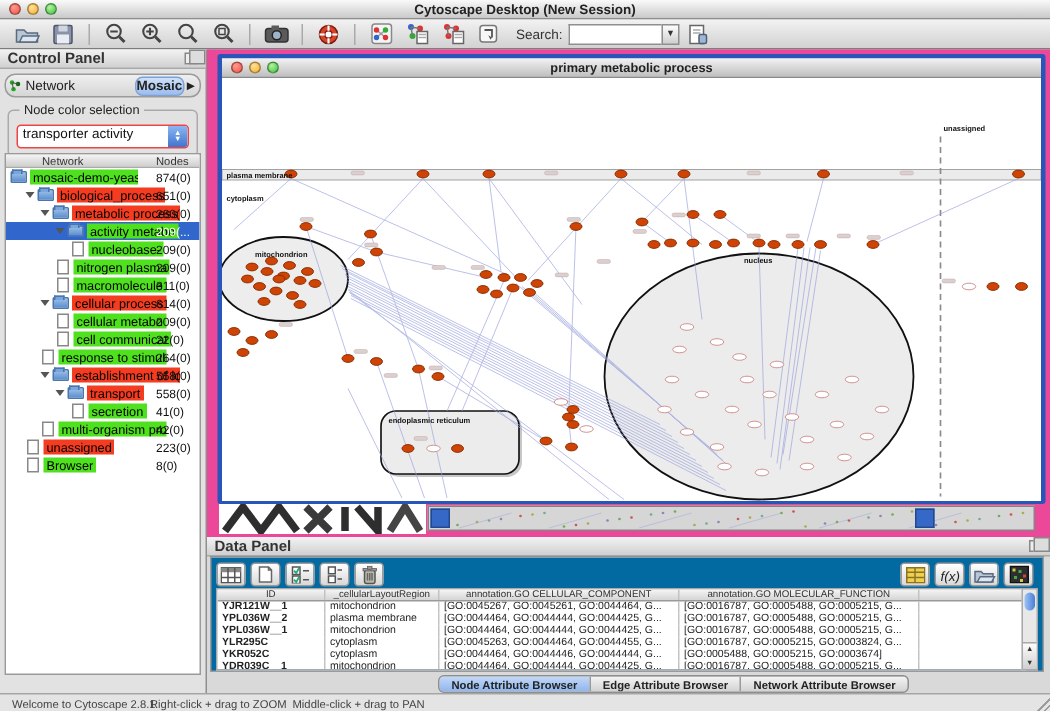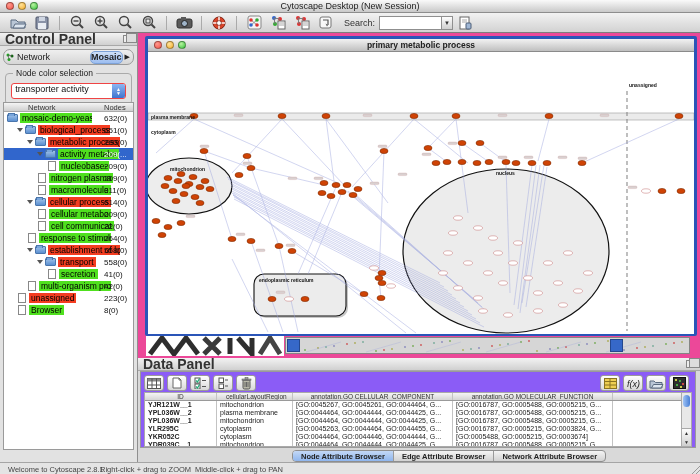--- a/index.html
+++ b/index.html
@@ -1,39 +1,39 @@
 <!DOCTYPE html>
 <html><head>
 <meta charset="utf-8">
 <style>
   html,body{margin:0;padding:0;background:#555;}
   *{box-sizing:border-box;font-family:"Liberation Sans",sans-serif;}
   #app{position:relative;width:700px;height:474px;background:#e3e3e3;overflow:hidden;font-size:9px;color:#222;}
 
   
   .titlebar{position:absolute;left:0;top:0;width:700px;height:13px;background:linear-gradient(#fafafa,#c9c9c9);border-bottom:1px solid #8d8d8d;display:flex;align-items:center;}
-  .title-center{position:absolute;left:0;right:0;text-align:center;font-weight:normal;font-size:9px;color:#222;}
+  .title-center{position:absolute;left:0;right:0;text-align:center;font-weight:bold;font-size:9px;color:#222;}
   .lights{display:flex;gap:4px;margin-left:6px;z-index:2;}
   .light{width:8px;height:8px;border-radius:50%;border:1px solid rgba(0,0,0,.35);}
   .l-red{background:radial-gradient(circle at 35% 30%,#ff9a8f,#f4564a);}
   .l-yel{background:radial-gradient(circle at 35% 30%,#ffe29a,#f6b02e);}
   .l-grn{background:radial-gradient(circle at 35% 30%,#b9f3a0,#39c53f);}
 
   
   .toolbar{position:absolute;left:0;top:13px;width:700px;height:20px;background:linear-gradient(#f2f2f2,#d2d2d2);border-bottom:1px solid #7d7d7d;display:flex;align-items:center;padding:0 6px;}
   .tbtn{width:22px;height:17px;display:flex;align-items:center;justify-content:center;margin:0 1px;}
   .tsep{width:1px;height:14px;background:#aaa;margin:0 5px;}
   .search-label{font-size:9px;color:#333;margin:0 4px 0 6px;}
   .searchbox{display:flex;align-items:center;height:14px;}
   .searchbox input{width:62px;height:14px;border:1px solid #8f8f8f;border-right:none;font-size:9px;padding:0 2px;outline:none;background:#fff;}
   .search-arrow{width:12px;height:14px;background:linear-gradient(#fdfdfd,#cfcfcf);border:1px solid #8f8f8f;display:flex;align-items:center;justify-content:center;font-size:6px;color:#333;}
 
   
   .cpanel{position:absolute;left:0;top:33px;width:138px;height:429px;background:#e2e2e2;border-right:1px solid #8f8f8f;}
-  .phead{height:13px;background:linear-gradient(#f3f3f3,#d0d0d0);border-bottom:1px solid #a8a8a8;display:flex;align-items:center;justify-content:space-between;padding:0 5px;font-weight:bold;font-size:14px;color:#333;}
+  .phead{height:13px;background:linear-gradient(#f3f3f3,#d0d0d0);border-bottom:1px solid #a8a8a8;display:flex;align-items:center;justify-content:space-between;padding:0 5px;font-weight:bold;font-size:10px;color:#333;}
   .float-ico{width:9px;height:8px;border:1px solid #888;position:relative;background:#eee;}
   .float-ico:before{content:"";position:absolute;left:2px;top:-3px;width:9px;height:8px;border:1px solid #888;background:#ddd;}
   .cp-tabs{display:flex;align-items:center;margin:3px 3px 0 3px;height:16px;background:linear-gradient(#efefef,#d6d6d6);border:1px solid #9a9a9a;border-radius:7px;padding:0 2px;}
   .cp-tab{flex:1;display:flex;align-items:center;justify-content:center;gap:3px;height:13px;font-size:9px;border-radius:5px;color:#222;}
   .cp-tab.sel{background:linear-gradient(#cfe0f7,#9cbdf0);border:1px solid #7da2d8;font-weight:bold;margin-left:40px;}
   .tab-arrow{font-size:7px;color:#222;padding:0 2px;}
   .group{position:relative;margin:8px 5px 0 5px;border:1px solid #aaa;border-radius:4px;padding:9px 5px 5px 5px;}
   .legend{position:absolute;top:-6px;left:7px;background:#e2e2e2;padding:0 3px;font-size:8.5px;color:#222;}
   .combo{display:flex;align-items:flex-start;height:16px;background:#fff;border:1px solid #ef4444;border-radius:3px;overflow:hidden;gap:20px;}
   .combo .val{flex:1;text-align:center;font-size:9px;color:#111;}
@@ -65,21 +65,21 @@
   .bluesq{position:absolute;top:1px;width:13px;height:13px;background:#3668c8;border:1px solid #24488e;}
 
   
   .netwin{position:absolute;left:7px;top:3px;width:552px;height:300px;border:3px solid #2a55b8;border-radius:2px;background:#fff;}
   .nw-title{height:13px;background:linear-gradient(#f2f2f2,#bfbfbf);border-bottom:1px solid #8a8a8a;position:relative;display:flex;align-items:center;}
   .nw-title .title-center{font-size:8.5px;font-weight:bold;}
   .canvas{position:absolute;left:0;top:14px;width:546px;height:281px;background:#fff;overflow:hidden;}
 
   
   .dpanel{position:absolute;left:138px;top:358px;width:562px;height:104px;background:#d9d9d9;}
-  .dp-inner{position:absolute;left:2px;top:13px;width:556px;height:77px;background:#8b5cf6;border:1px solid #9a9a9a;}
+  .dp-inner{position:absolute;left:2px;top:13px;width:556px;height:77px;background:#0369a1;border:1px solid #9a9a9a;}
   .dp-toolbar{position:absolute;left:3px;top:2px;right:3px;height:18px;display:flex;align-items:center;}
   .dbtn{width:20px;height:16px;border:1px solid #9a9a9a;border-radius:3px;background:linear-gradient(#fff,#d8d8d8);display:flex;align-items:center;justify-content:center;margin-right:3px;}
   .dp-spacer{flex:1;}
   .dtable{position:absolute;left:3px;top:20px;width:540px;height:55px;background:#fff;border:1px solid #aaa;overflow:hidden;font-size:7px;}
   .th,.td{display:inline-block;vertical-align:top;overflow:hidden;white-space:nowrap;height:100%;border-right:1px solid #c3c3c3;padding:0 3px;}
   .c0{width:72px;} .c1{width:76px;} .c2{width:160px;} .c3{width:160px;} .c4{width:64px;border-right:none;}
   .theadrow{height:8px;background:linear-gradient(#f5f5f5,#d5d5d5);border-bottom:1px solid #9a9a9a;}
   .theadrow .th{text-align:center;color:#333;font-size:6.5px;line-height:8px;}
   .tr{height:8px;line-height:8px;}
   .td{color:#222;}
@@ -545,21 +545,21 @@
     <div class="treebox">
       <div class="treehead">
         <span class="h1">Network</span>
         <span class="h2">Nodes</span>
       </div>
       <div id="tree-rows">
           <div class="trow">
             <span class="ind" style="width: 3px;"></span>
             <span class="fold"></span>
             <span class="tlabel green">mosaic-demo-yeast</span>
-            <span class="tcount">632(0)</span>
+            <span class="tcount">874(0)</span>
           </div>
           <div class="trow">
             <span class="ind" style="width: 13px;"></span>
             <span class="exp"></span>
             <span class="fold"></span>
             <span class="tlabel red">biological_process</span>
             <span class="tcount">651(0)</span>
           </div>
           <div class="trow">
             <span class="ind" style="width: 23px;"></span>

